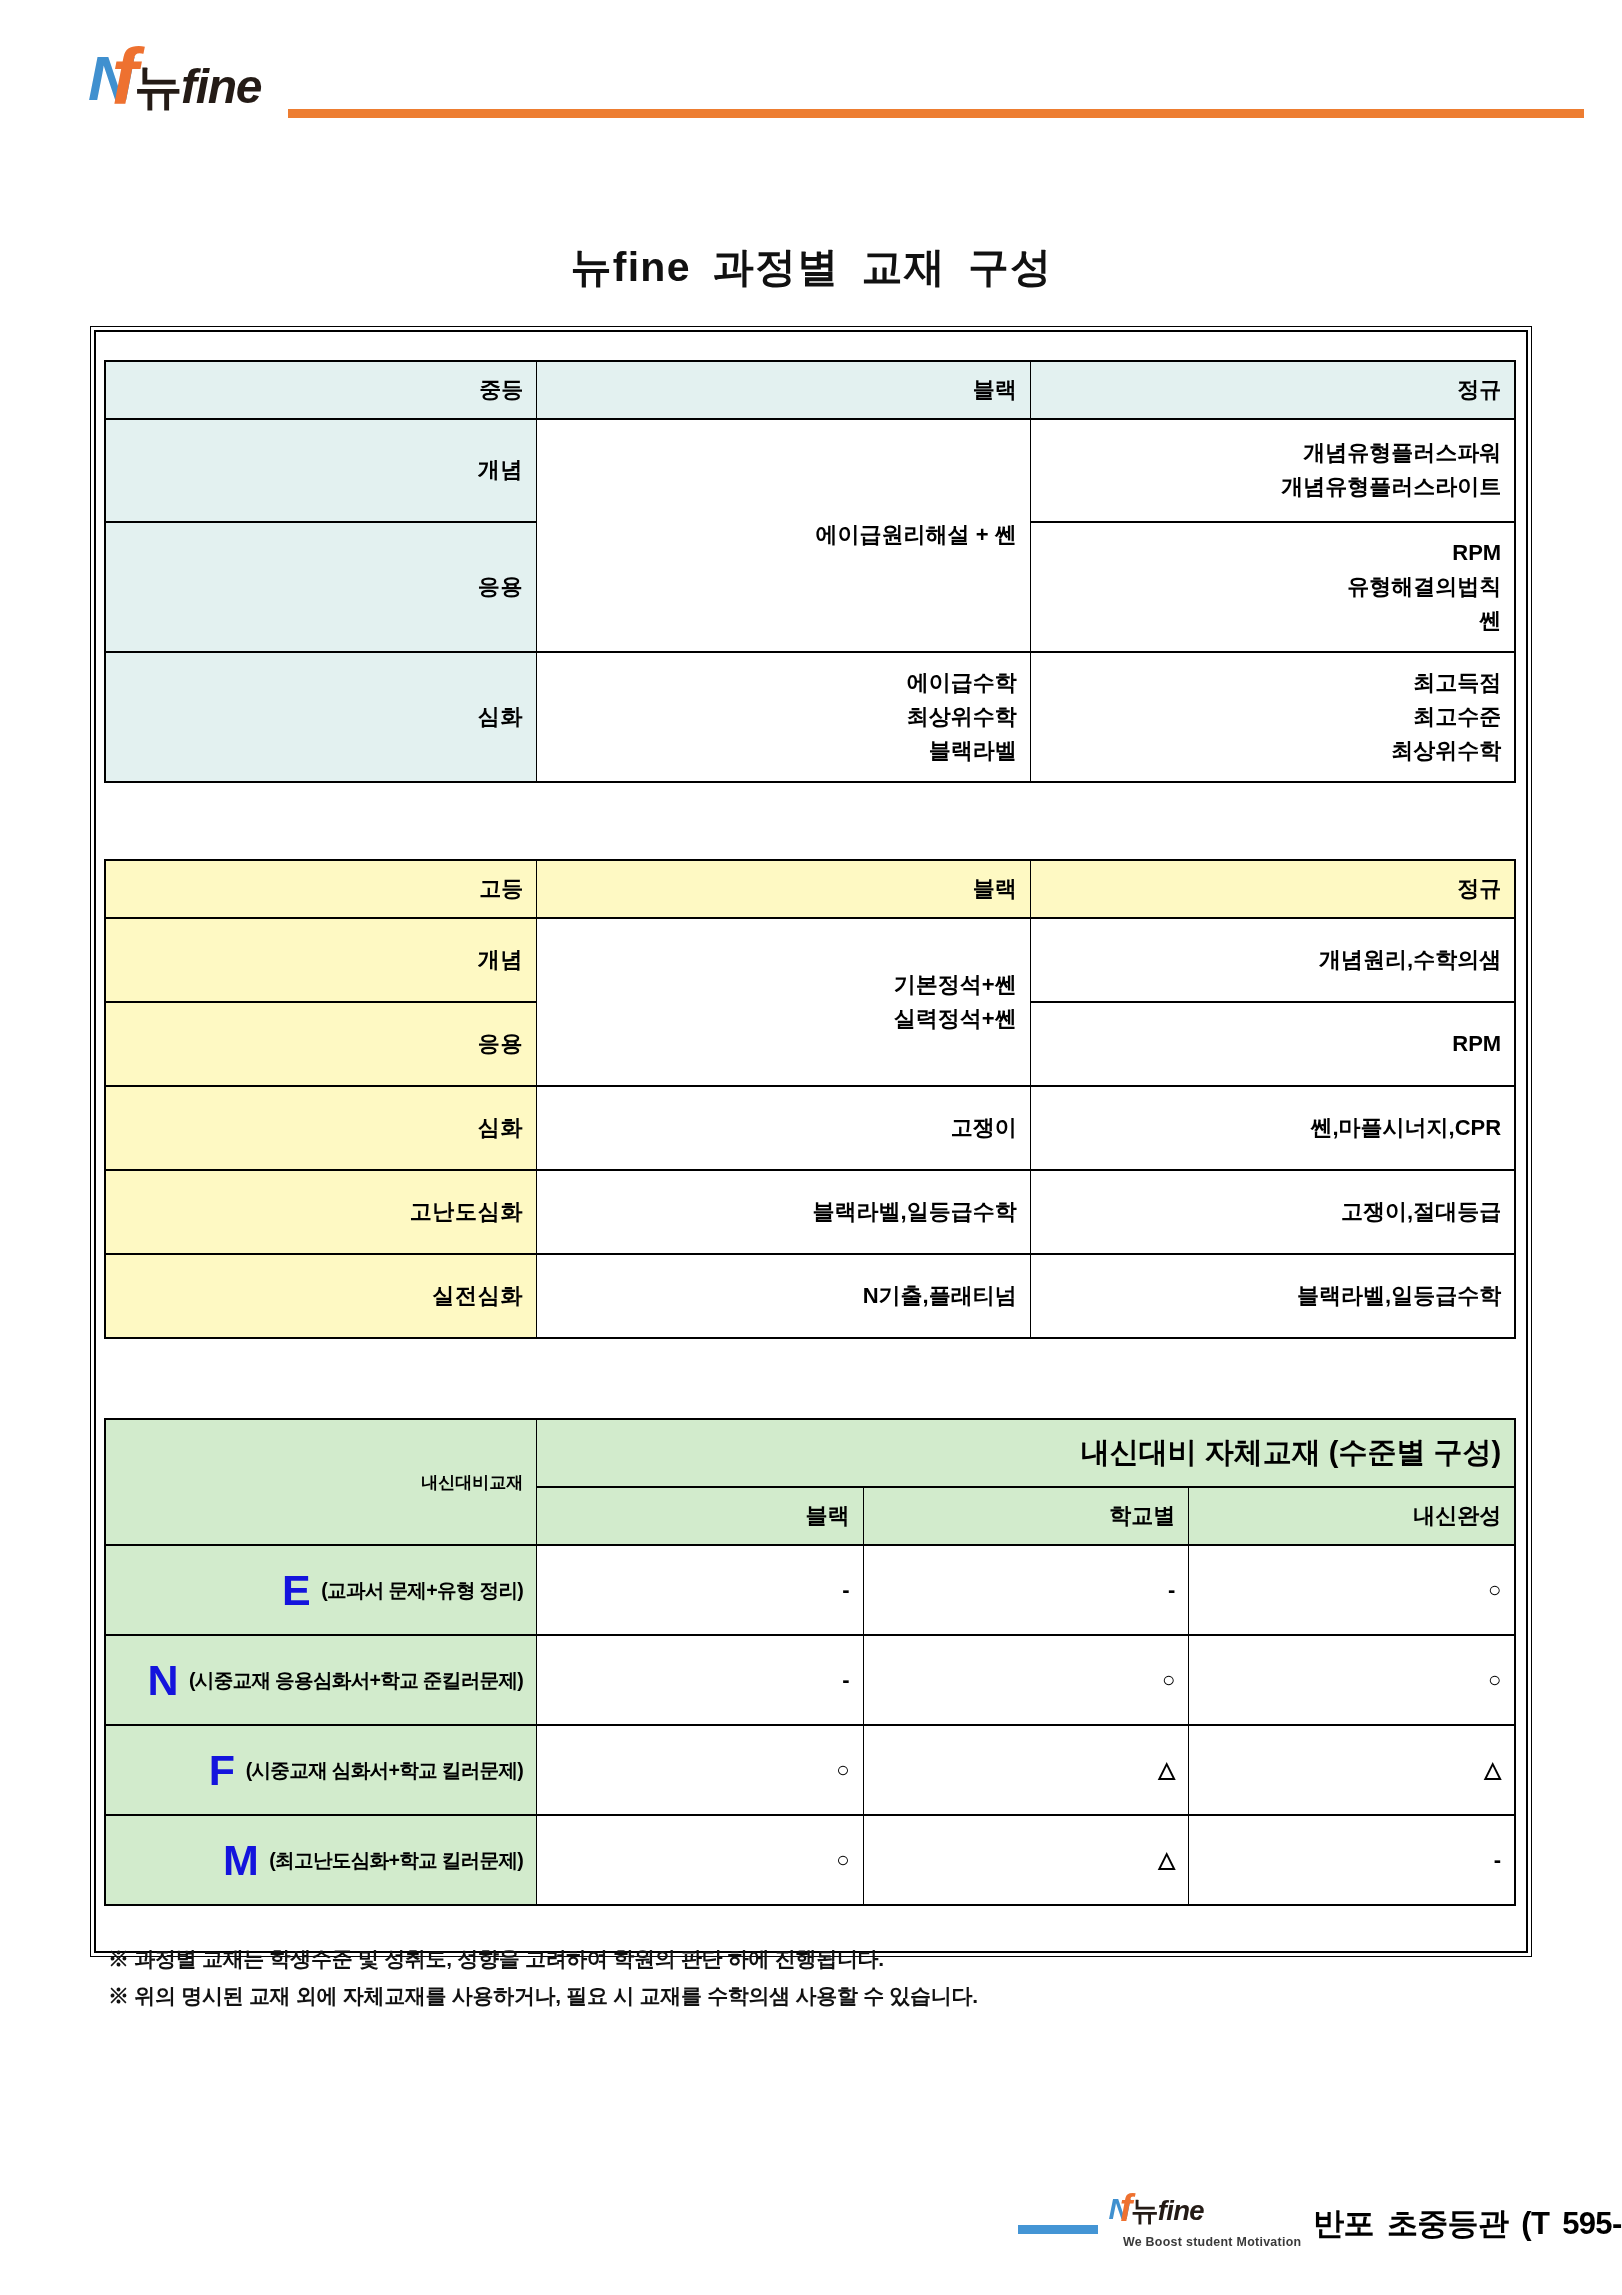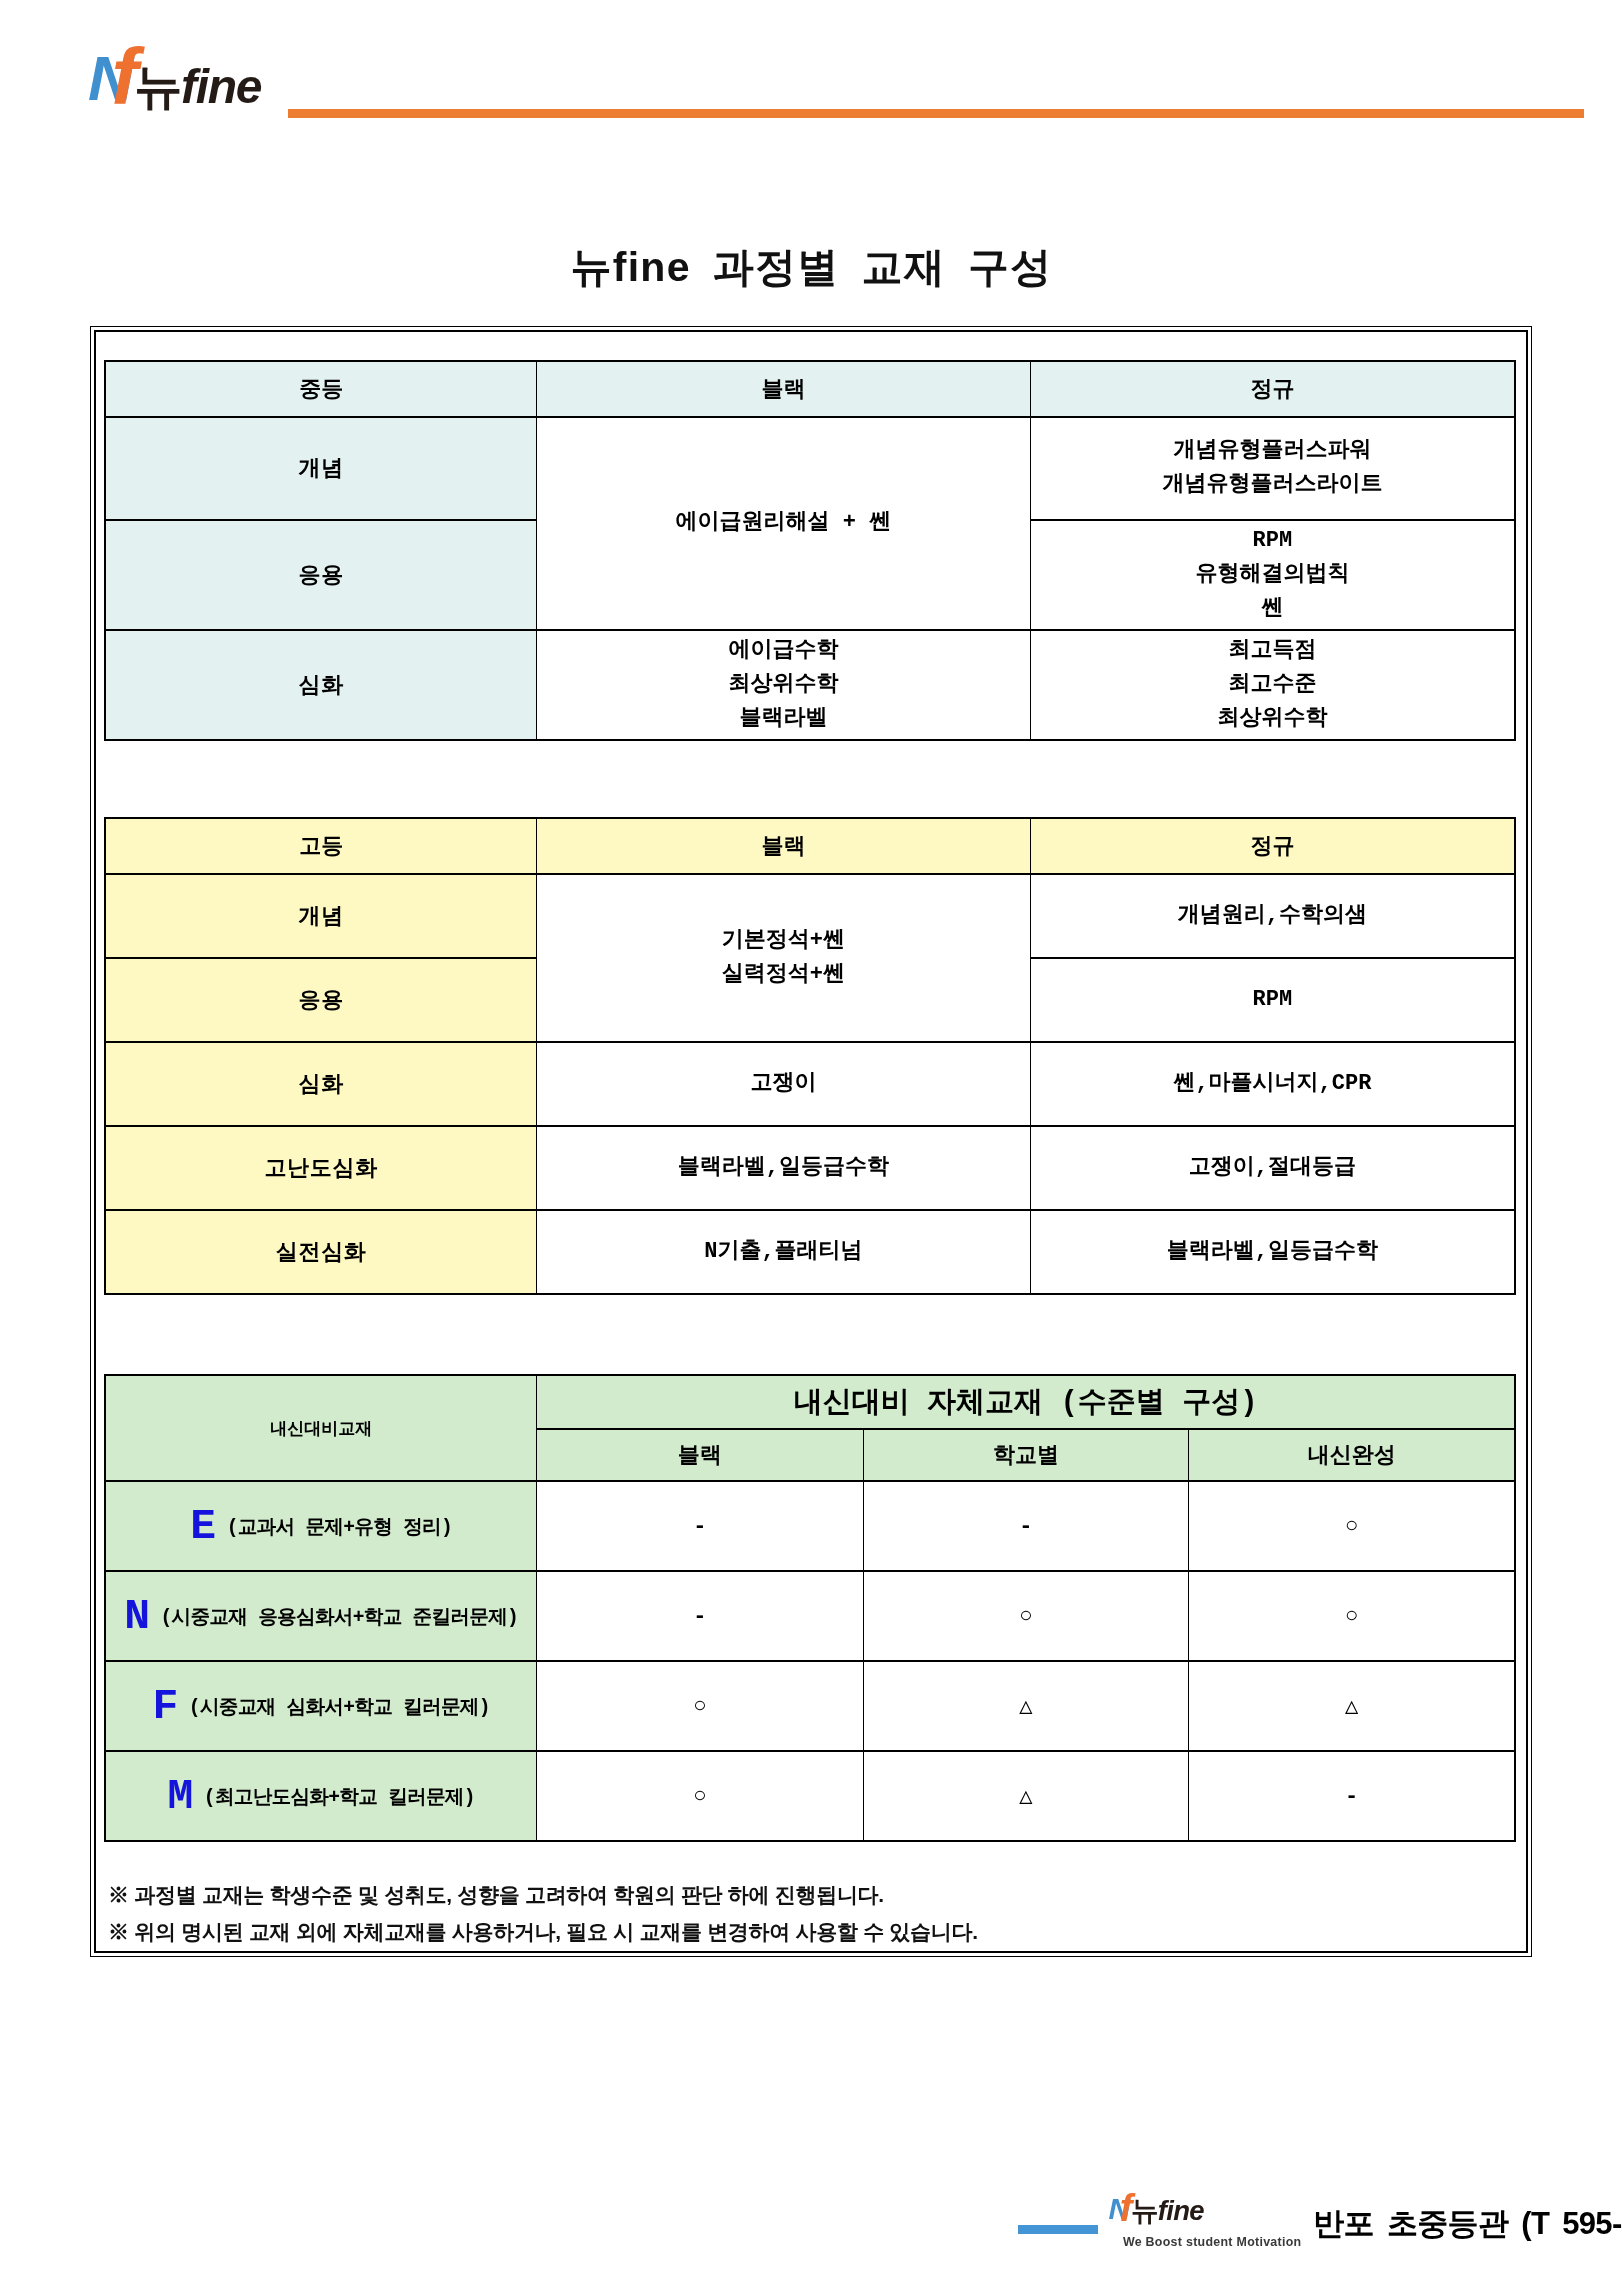--- a/index.html
+++ b/index.html
@@ -46,24 +46,23 @@
   }
 
   
   table.grid {
     width: 1412px; border-collapse: collapse; table-layout: fixed;
     border: 2px solid #000;
   }
   table.grid td, table.grid th {
     border: 1.3px solid #000;
     border-top-width: 2.6px; border-bottom-width: 2.6px;
-    text-align: center; vertical-align: middle;
+    text-align: right; vertical-align: middle;
     font-weight: 700; font-size: 22px; color: #000;
-    padding: 3px;
-    font-family: Liberation Mono, monospace;
+    padding: 13px;
   }
   .multiline { white-space: pre-line; line-height: 1.55; }
   th.colhead { font-size: 27.5px; font-weight: 800; }
   td.rowlabel { font-size: 34px; font-weight: 800; color: #1414dd; letter-spacing: 0.7px; }
 
   
   .t-middle { margin-top: 1.3px; }
   .t-middle th, .t-middle td.rowlabel { background: #e3f1f0; }
   .t-middle tr.hrow { height: 56px; }
   .t-middle tr.brow1 { height: 103px; }
@@ -248,21 +247,21 @@
           </td>
           <td class="mark">○</td>
           <td class="mark">△</td>
           <td class="mark">-</td>
         </tr>
       </tbody>
         </table>
 
       <div class="footnotes">
         <div class="fn">※ 과정별 교재는 학생수준 및 성취도, 성향을 고려하여 학원의 판단 하에 진행됩니다.</div>
-        <div class="fn">※ 위의 명시된 교재 외에 자체교재를 사용하거나, 필요 시 교재를 변경하여 사용할 수 있습니다.</div>
+        <div class="fn">※ 위의 명시된 교재 외에 자체교재를 사용하거나, 필요 시 교재를 수학의샘 사용할 수 있습니다.</div>
       </div>
 
     </div>
   </div>
 
   <div class="footer">
     <div class="footer-rule"></div>
     <div class="footer-logo">
       <div class="footer-logo-row">
         <span class="flogo-n">N</span>

